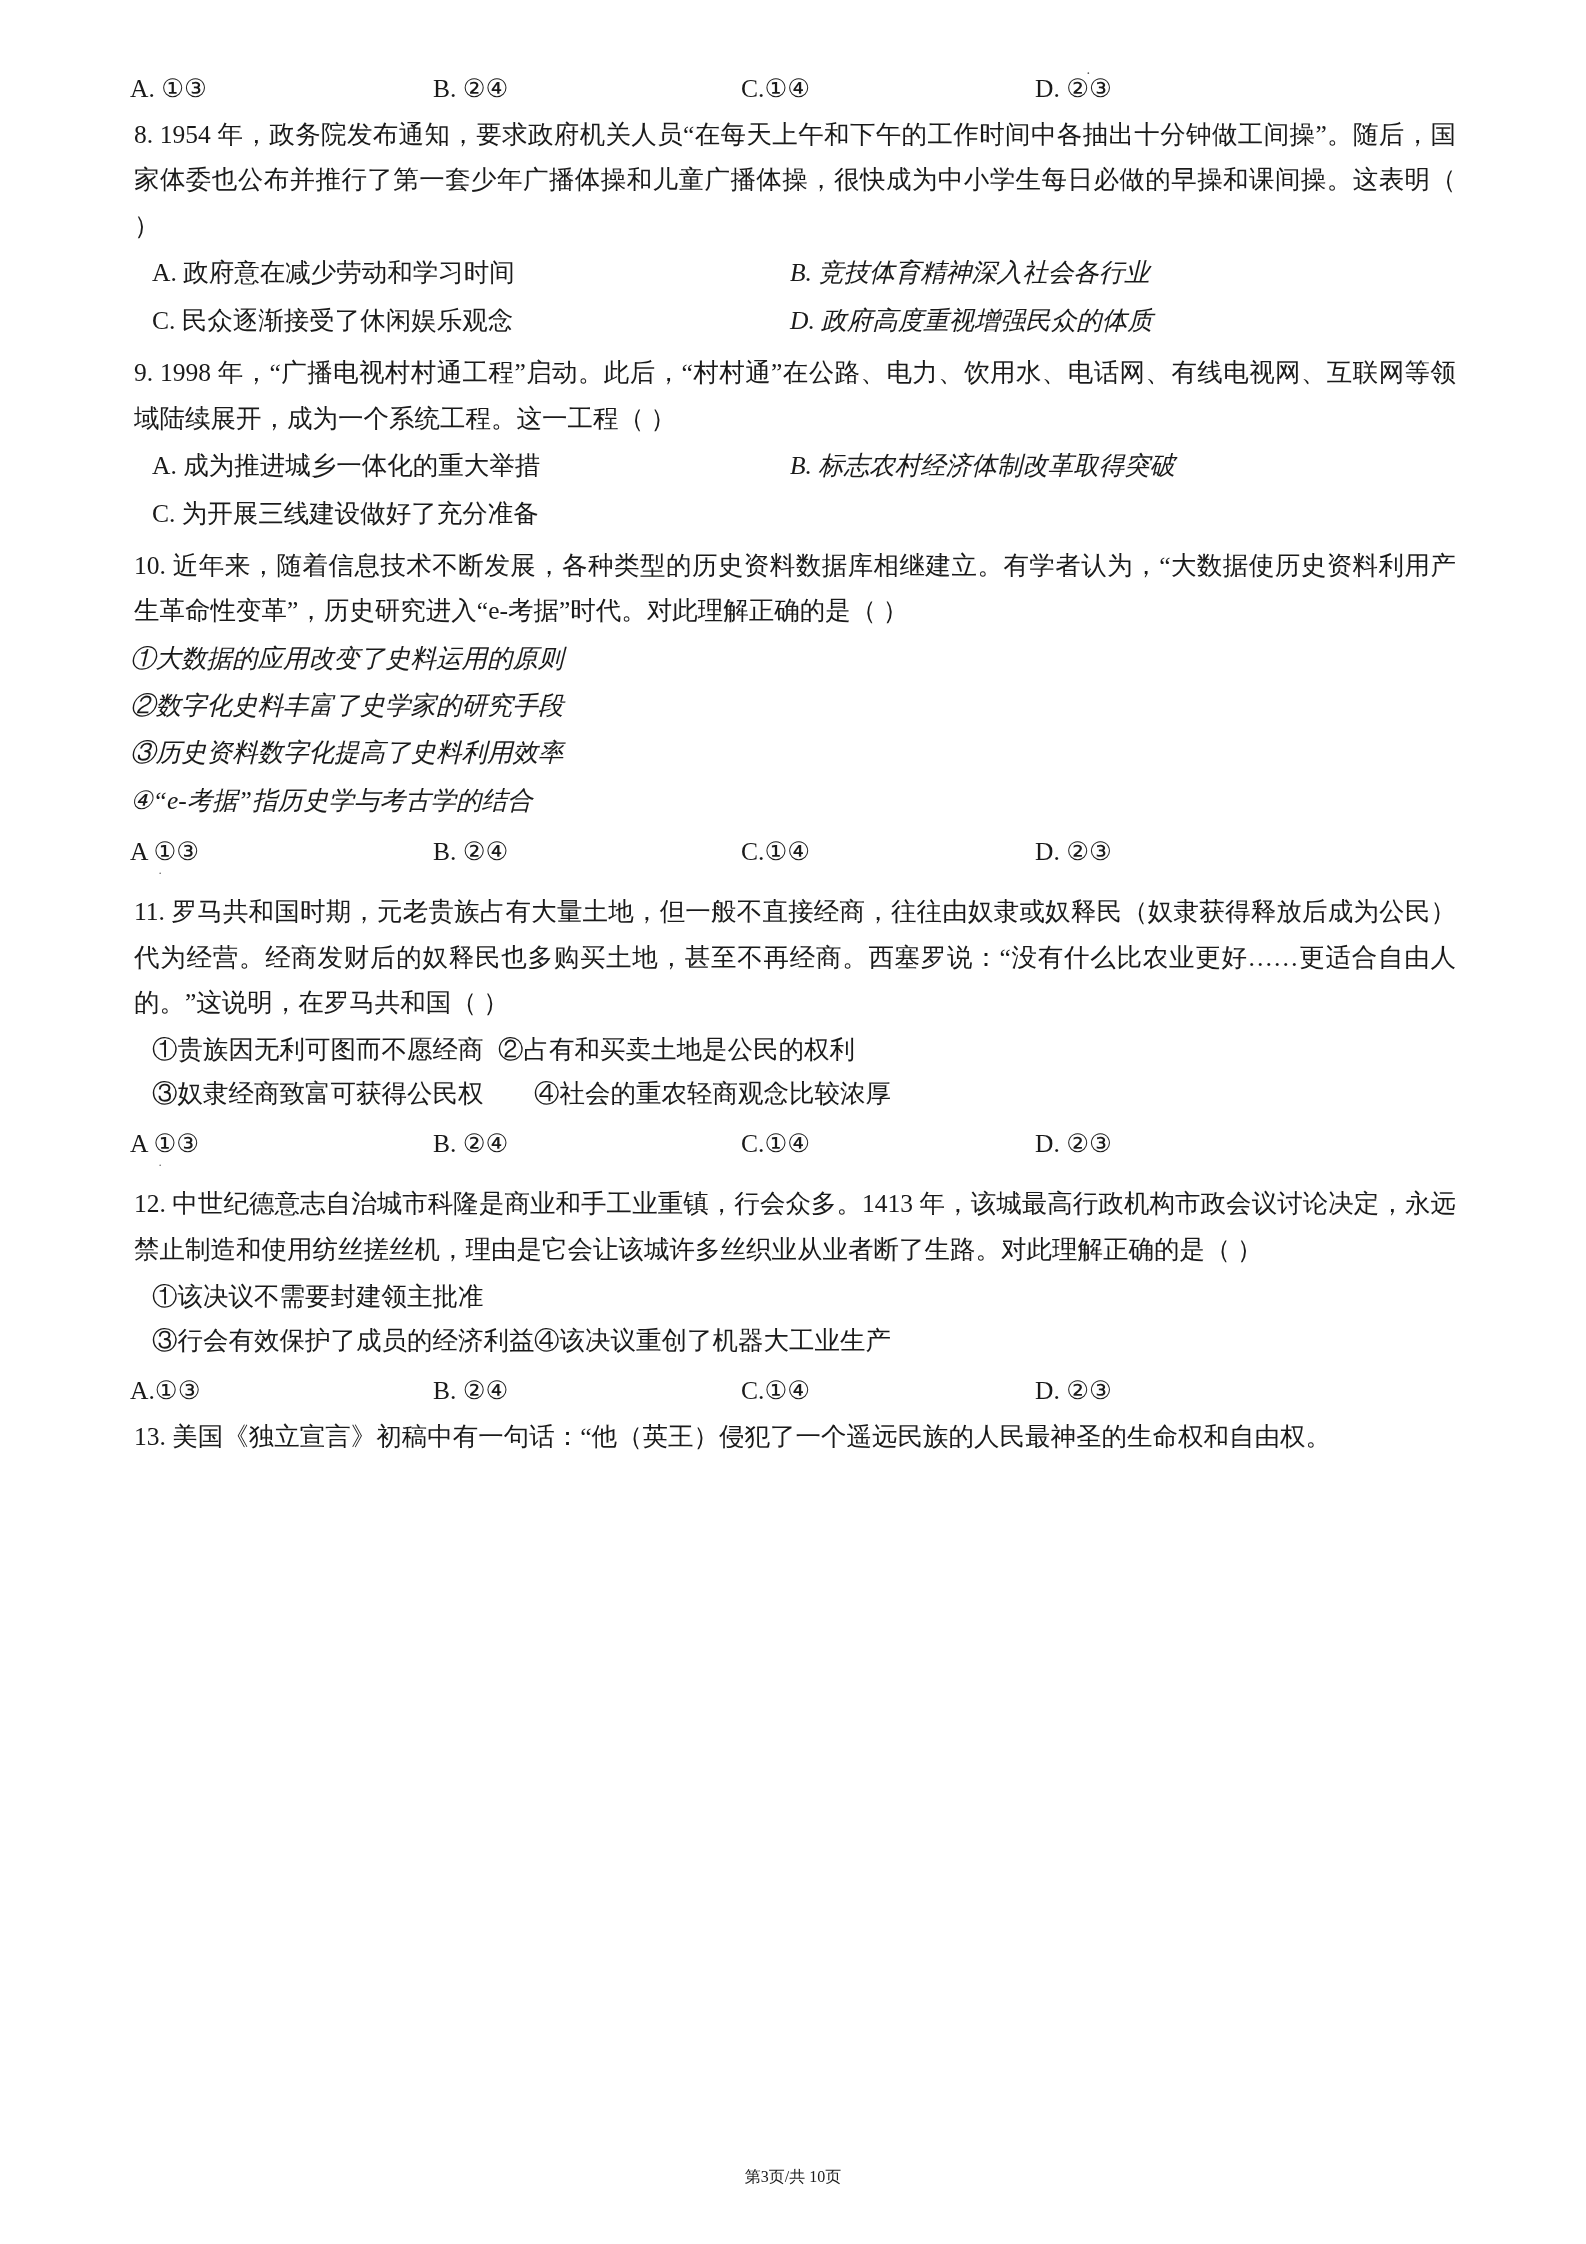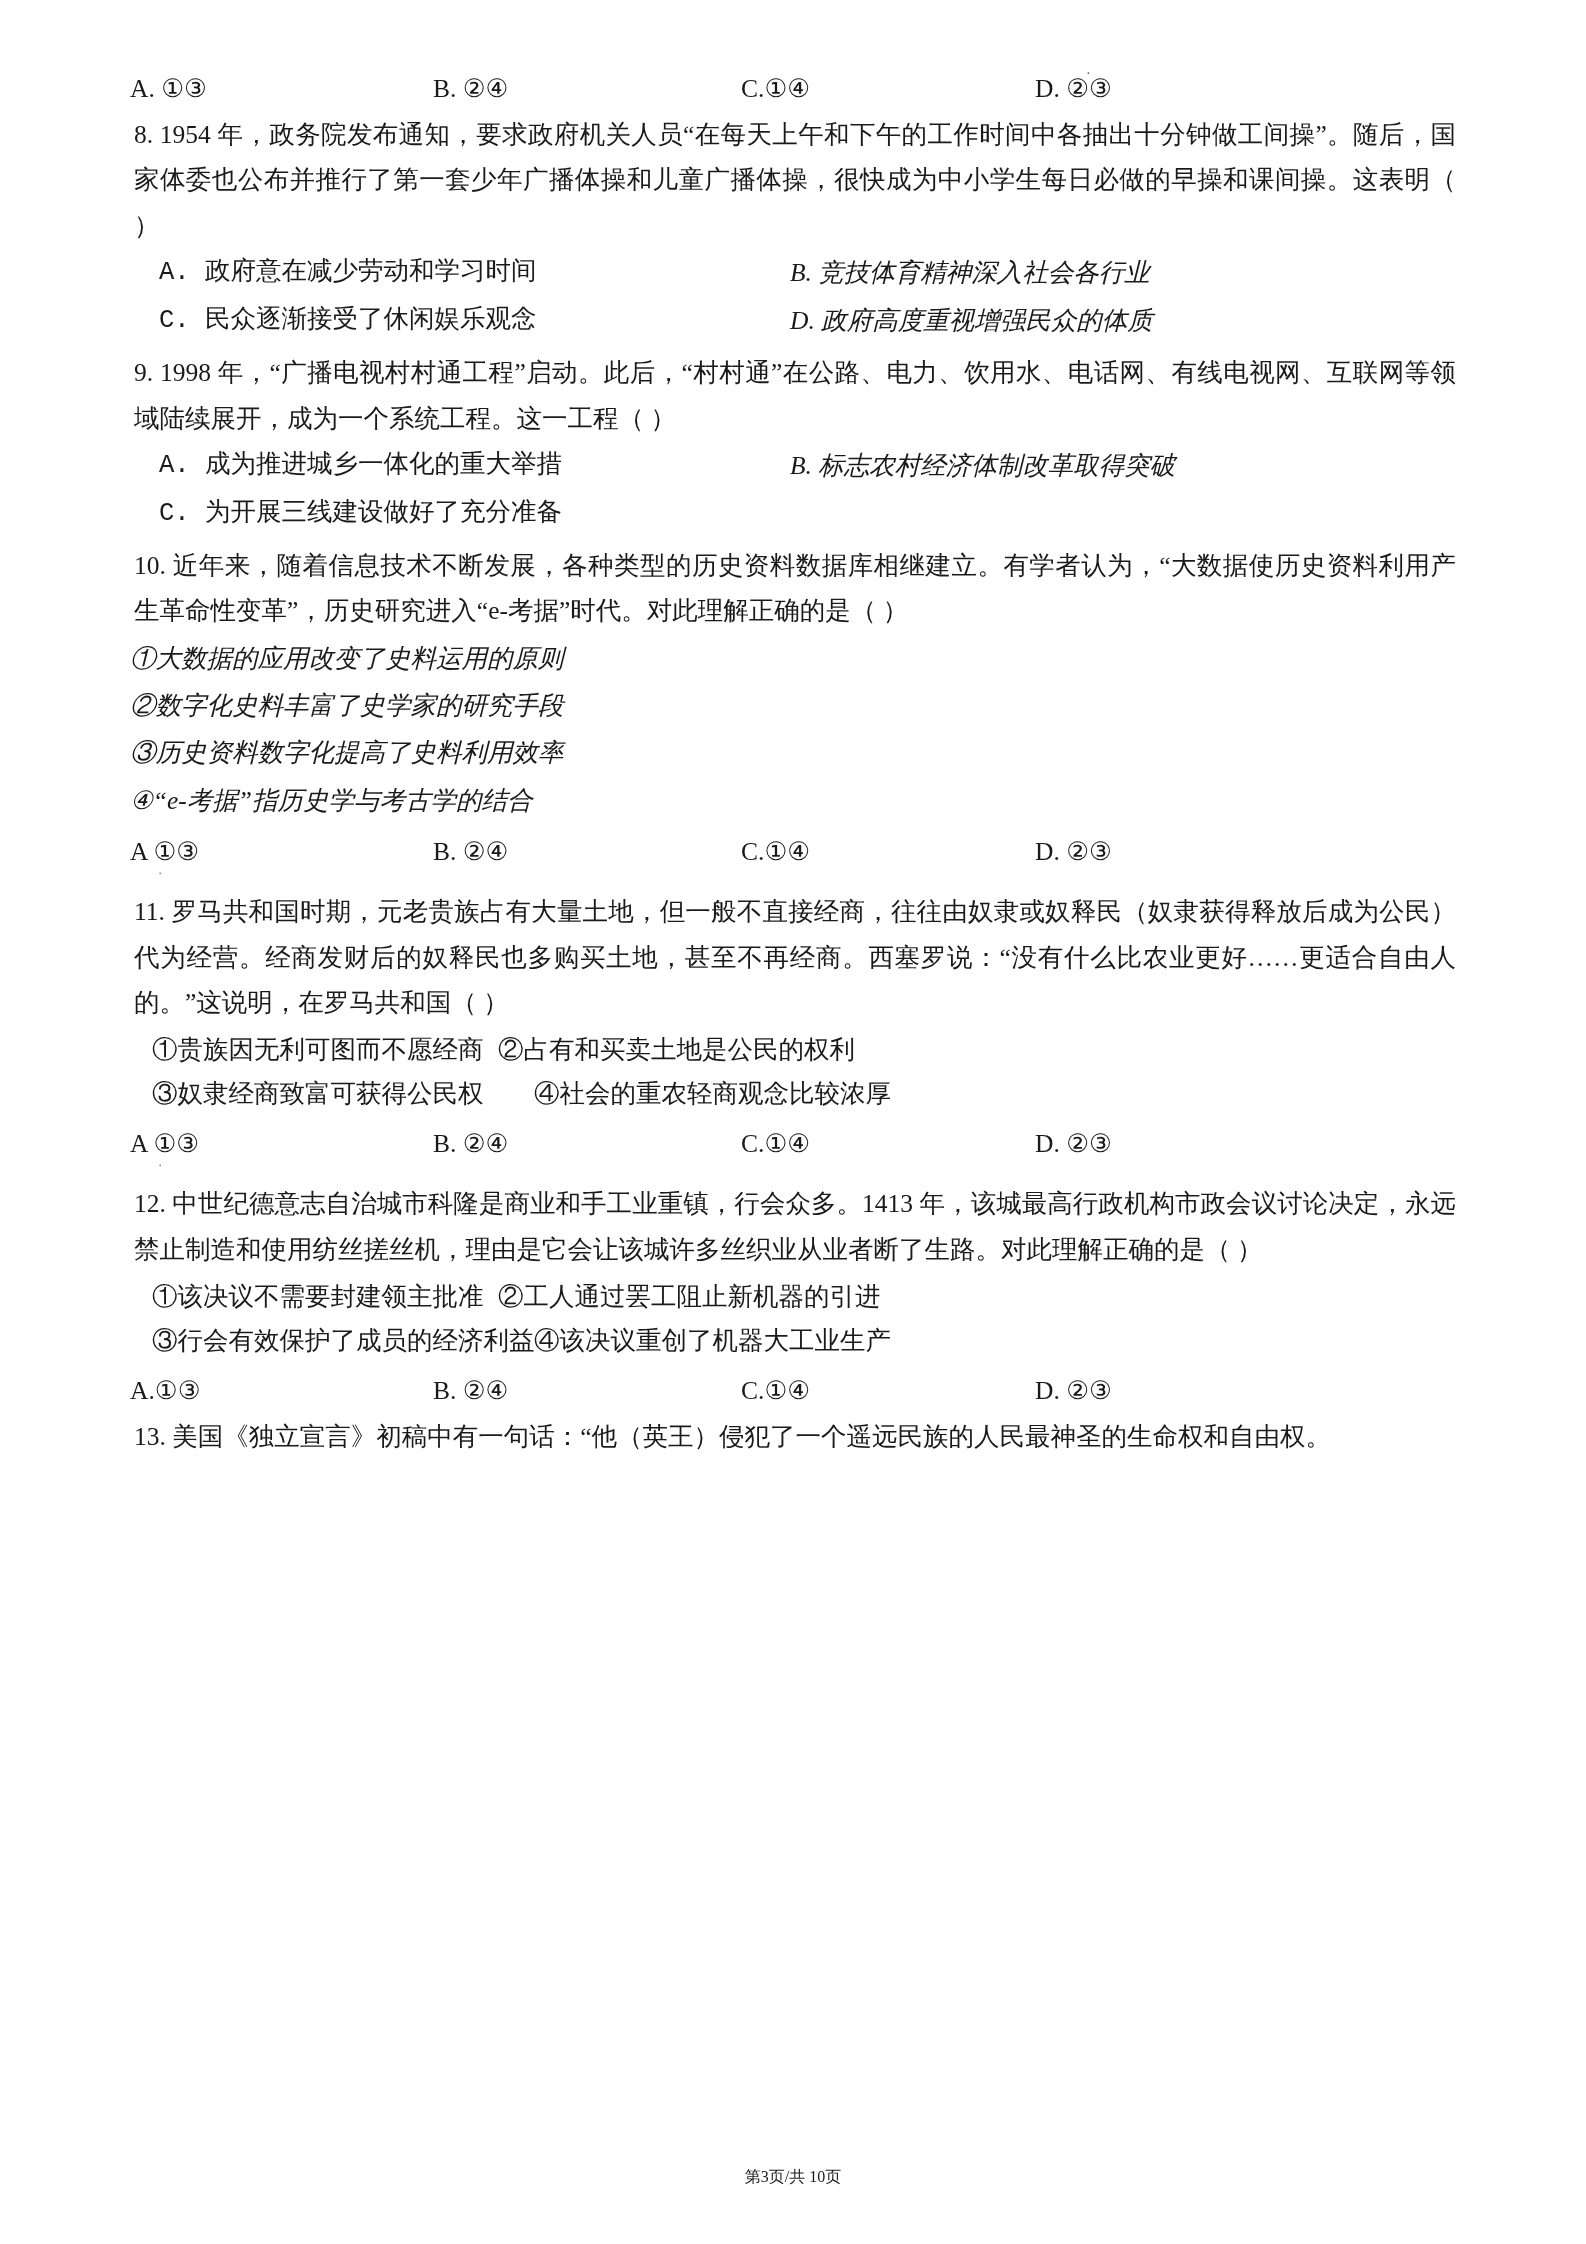--- a/index.html
+++ b/index.html
@@ -68,21 +68,21 @@
     display: block;
     position: relative;
     margin: 2px 0 2px 0;
     height: 46px;
   }
   .choices2 .opt {
     position: absolute;
     top: 0;
     white-space: nowrap;
   }
-  .choices2 .opt.c1 { left: 29px; font-family: Liberation Mono, monospace; }
+  .choices2 .opt.c1 { left: 22px; }
   .choices2 .opt.c2 { left: 660px; font-style: italic; }
 
   .qblock {
     margin: 0 0 6px 0;
   }
   .qtext {
     text-align: justify;
     text-justify: inter-ideograph;
     margin: 0 0 2px 4px;
   }
@@ -202,21 +202,20 @@
           <span>·</span>
         </div>
     </div>
 
     <div class="gap-sm"></div>
 
     <div class="qblock">
       <p class="qtext">12. 中世纪德意志自治城市科隆是商业和手工业重镇，行会众多。1413 年，该城最高行政机构市政会议讨论决定，永远禁止制造和使用纺丝搓丝机，理由是它会让该城许多丝织业从业者断了生路。对此理解正确的是（    ）</p>
       <div class="two-col-sub">
         <span class="a">①该决议不需要封建领主批准</span>
-        <span class="b">②工人通过罢工阻止新机器的引进</span>
       </div>
       <div class="two-col-sub">
         <span class="a">③行会有效保护了成员的经济利益</span>
         <span class="b2">④该决议重创了机器大工业生产</span>
       </div>
       <div class="choices4">
         <span class="opt o1">A.①③</span>
         <span class="opt o2">B. ②④</span>
         <span class="opt o3">C.①④</span>
         <span class="opt o4">D. ②③</span>

